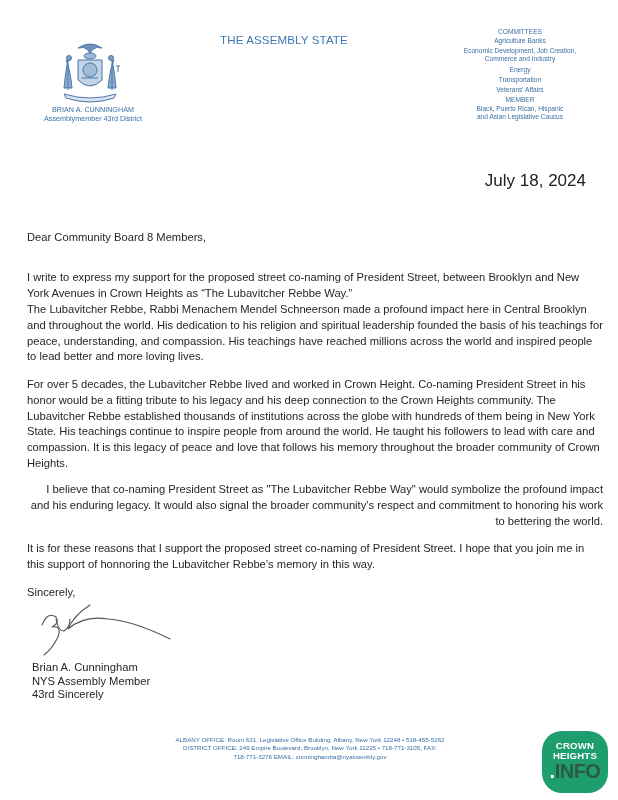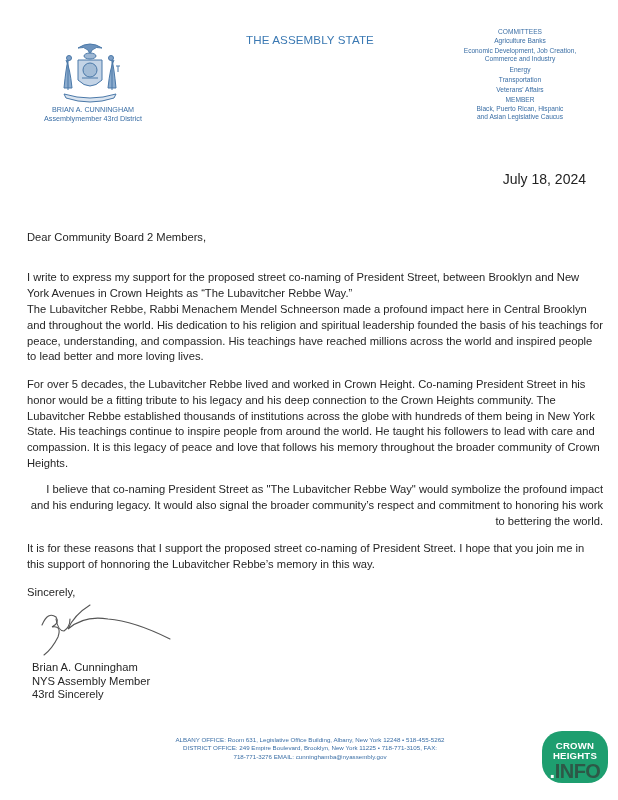--- a/index.html
+++ b/index.html
@@ -4,39 +4,39 @@
 <style>
   html, body { margin: 0; padding: 0; background: #ffffff; }
   body { width: 618px; height: 800px; position: relative; overflow: hidden;
          font-family: "Liberation Sans", sans-serif; color: #222; }
   .abs { position: absolute; }
 
   
   .seal { left: 58px; top: 38px; width: 64px; height: 66px; }
   .member-name { left: 28px; top: 106px; width: 130px; text-align: center;
                  font-size: 7.2px; line-height: 8.5px; color: #3a6ea5; }
-  .assembly { left: 220px; top: 29px; width: 180px; text-align: center;
+  .assembly { left: 220px; top: 29px; width: 180px; text-align: left;
               font-size: 11.6px; line-height: 22px; color: #3b79b3; letter-spacing: 0.1px; }
   .committees { left: 440px; top: 28px; width: 160px; text-align: center;
                 font-size: 6.6px; line-height: 8.6px; color: #3a6ea5; }
   .committees .line { display: block; }
   .committees .gap { margin-top: 1.6px; }
 
   
-  .date { right: 32px; top: 171px; font-size: 14px; color: #222; }
+  .date { right: 32px; top: 171px; font-size: 17px; color: #222; }
   .p { position: absolute; left: 27px; width: 576px; font-size: 11.2px; line-height: 15.8px; color: #262626; margin: 0; }
 
   .signature { left: 34px; top: 597px; width: 140px; height: 60px; }
   .sig-block { left: 32px; top: 661px; font-size: 11.2px; line-height: 13.6px; color: #262626; }
 
   
   .footer { left: 140px; top: 736px; width: 340px; text-align: center;
             font-size: 6.2px; line-height: 8.4px; color: #3a6ea5; }
 
-  .logo { left: 542px; top: 731px; width: 66px; height: 52px; background: #1e9e6f;
+  .logo { left: 542px; top: 731px; width: 66px; height: 62px; background: #1e9e6f;
           border-radius: 20px; color: #fff; text-align: center; box-sizing: border-box;
           padding-top: 10px; font-weight: bold; }
   .logo .l1, .logo .l2 { display: block; font-size: 9.6px; line-height: 10px; letter-spacing: 0.2px; }
   .logo .l3 { display: block; font-size: 20px; line-height: 21px; color: #2d5847; letter-spacing: -0.5px; margin-top: 0px; }
   .logo .l3 .dot { color: #ffffff; }
 </style>
 </head>
 <body>
 
 <div class="abs seal">
@@ -78,21 +78,21 @@
   <span class="line gap">Energy</span>
   <span class="line gap">Transportation</span>
   <span class="line gap">Veterans' Affairs</span>
   <span class="line gap">MEMBER</span>
   <span class="line">Black, Puerto Rican, Hispanic</span>
   <span class="line">and Asian Legislative Caucus</span>
 </div>
 
 <div class="abs date">July 18, 2024</div>
 
-<p class="p" style="top:230px;">Dear Community Board 2 Members,</p>
+<p class="p" style="top:230px;">Dear Community Board 8 Members,</p>
 <p class="p" style="top:258px;margin-top:12px;">I write to express my support for the proposed street co-naming of President Street, between Brooklyn and New York Avenues in Crown Heights as “The Lubavitcher Rebbe Way.”</p>
 <p class="p" style="top:302px;">The Lubavitcher Rebbe, Rabbi Menachem Mendel Schneerson made a profound impact here in Central Brooklyn and throughout the world. His dedication to his religion and spiritual leadership founded the basis of his teachings for peace, understanding, and compassion. His teachings have reached millions across the world and inspired people to lead better and more loving lives.</p>
 <p class="p" style="top:377px;">For over 5 decades, the Lubavitcher Rebbe lived and worked in Crown Height. Co-naming President Street in his honor would be a fitting tribute to his legacy and his deep connection to the Crown Heights community. The Lubavitcher Rebbe established thousands of institutions across the globe with hundreds of them being in New York State. His teachings continue to inspire people from around the world. He taught his followers to lead with care and compassion. It is this legacy of peace and love that follows his memory throughout the broader community of Crown Heights.</p>
 <p class="p" style="top:482px;text-align:right;">I believe that co-naming President Street as "The Lubavitcher Rebbe Way" would symbolize the profound impact and his enduring legacy. It would also signal the broader community’s respect and commitment to honoring his work to bettering the world.</p>
 <p class="p" style="top:541px;">It is for these reasons that I support the proposed street co-naming of President Street. I hope that you join me in this support of honnoring the Lubavitcher Rebbe’s memory in this way.</p>
 <p class="p" style="top:585px;">Sincerely,</p>
 
 <div class="abs signature">
   <svg width="140" height="60" viewBox="0 0 140 60">
     <g fill="none" stroke="#555" stroke-width="1.1" stroke-linecap="round">

